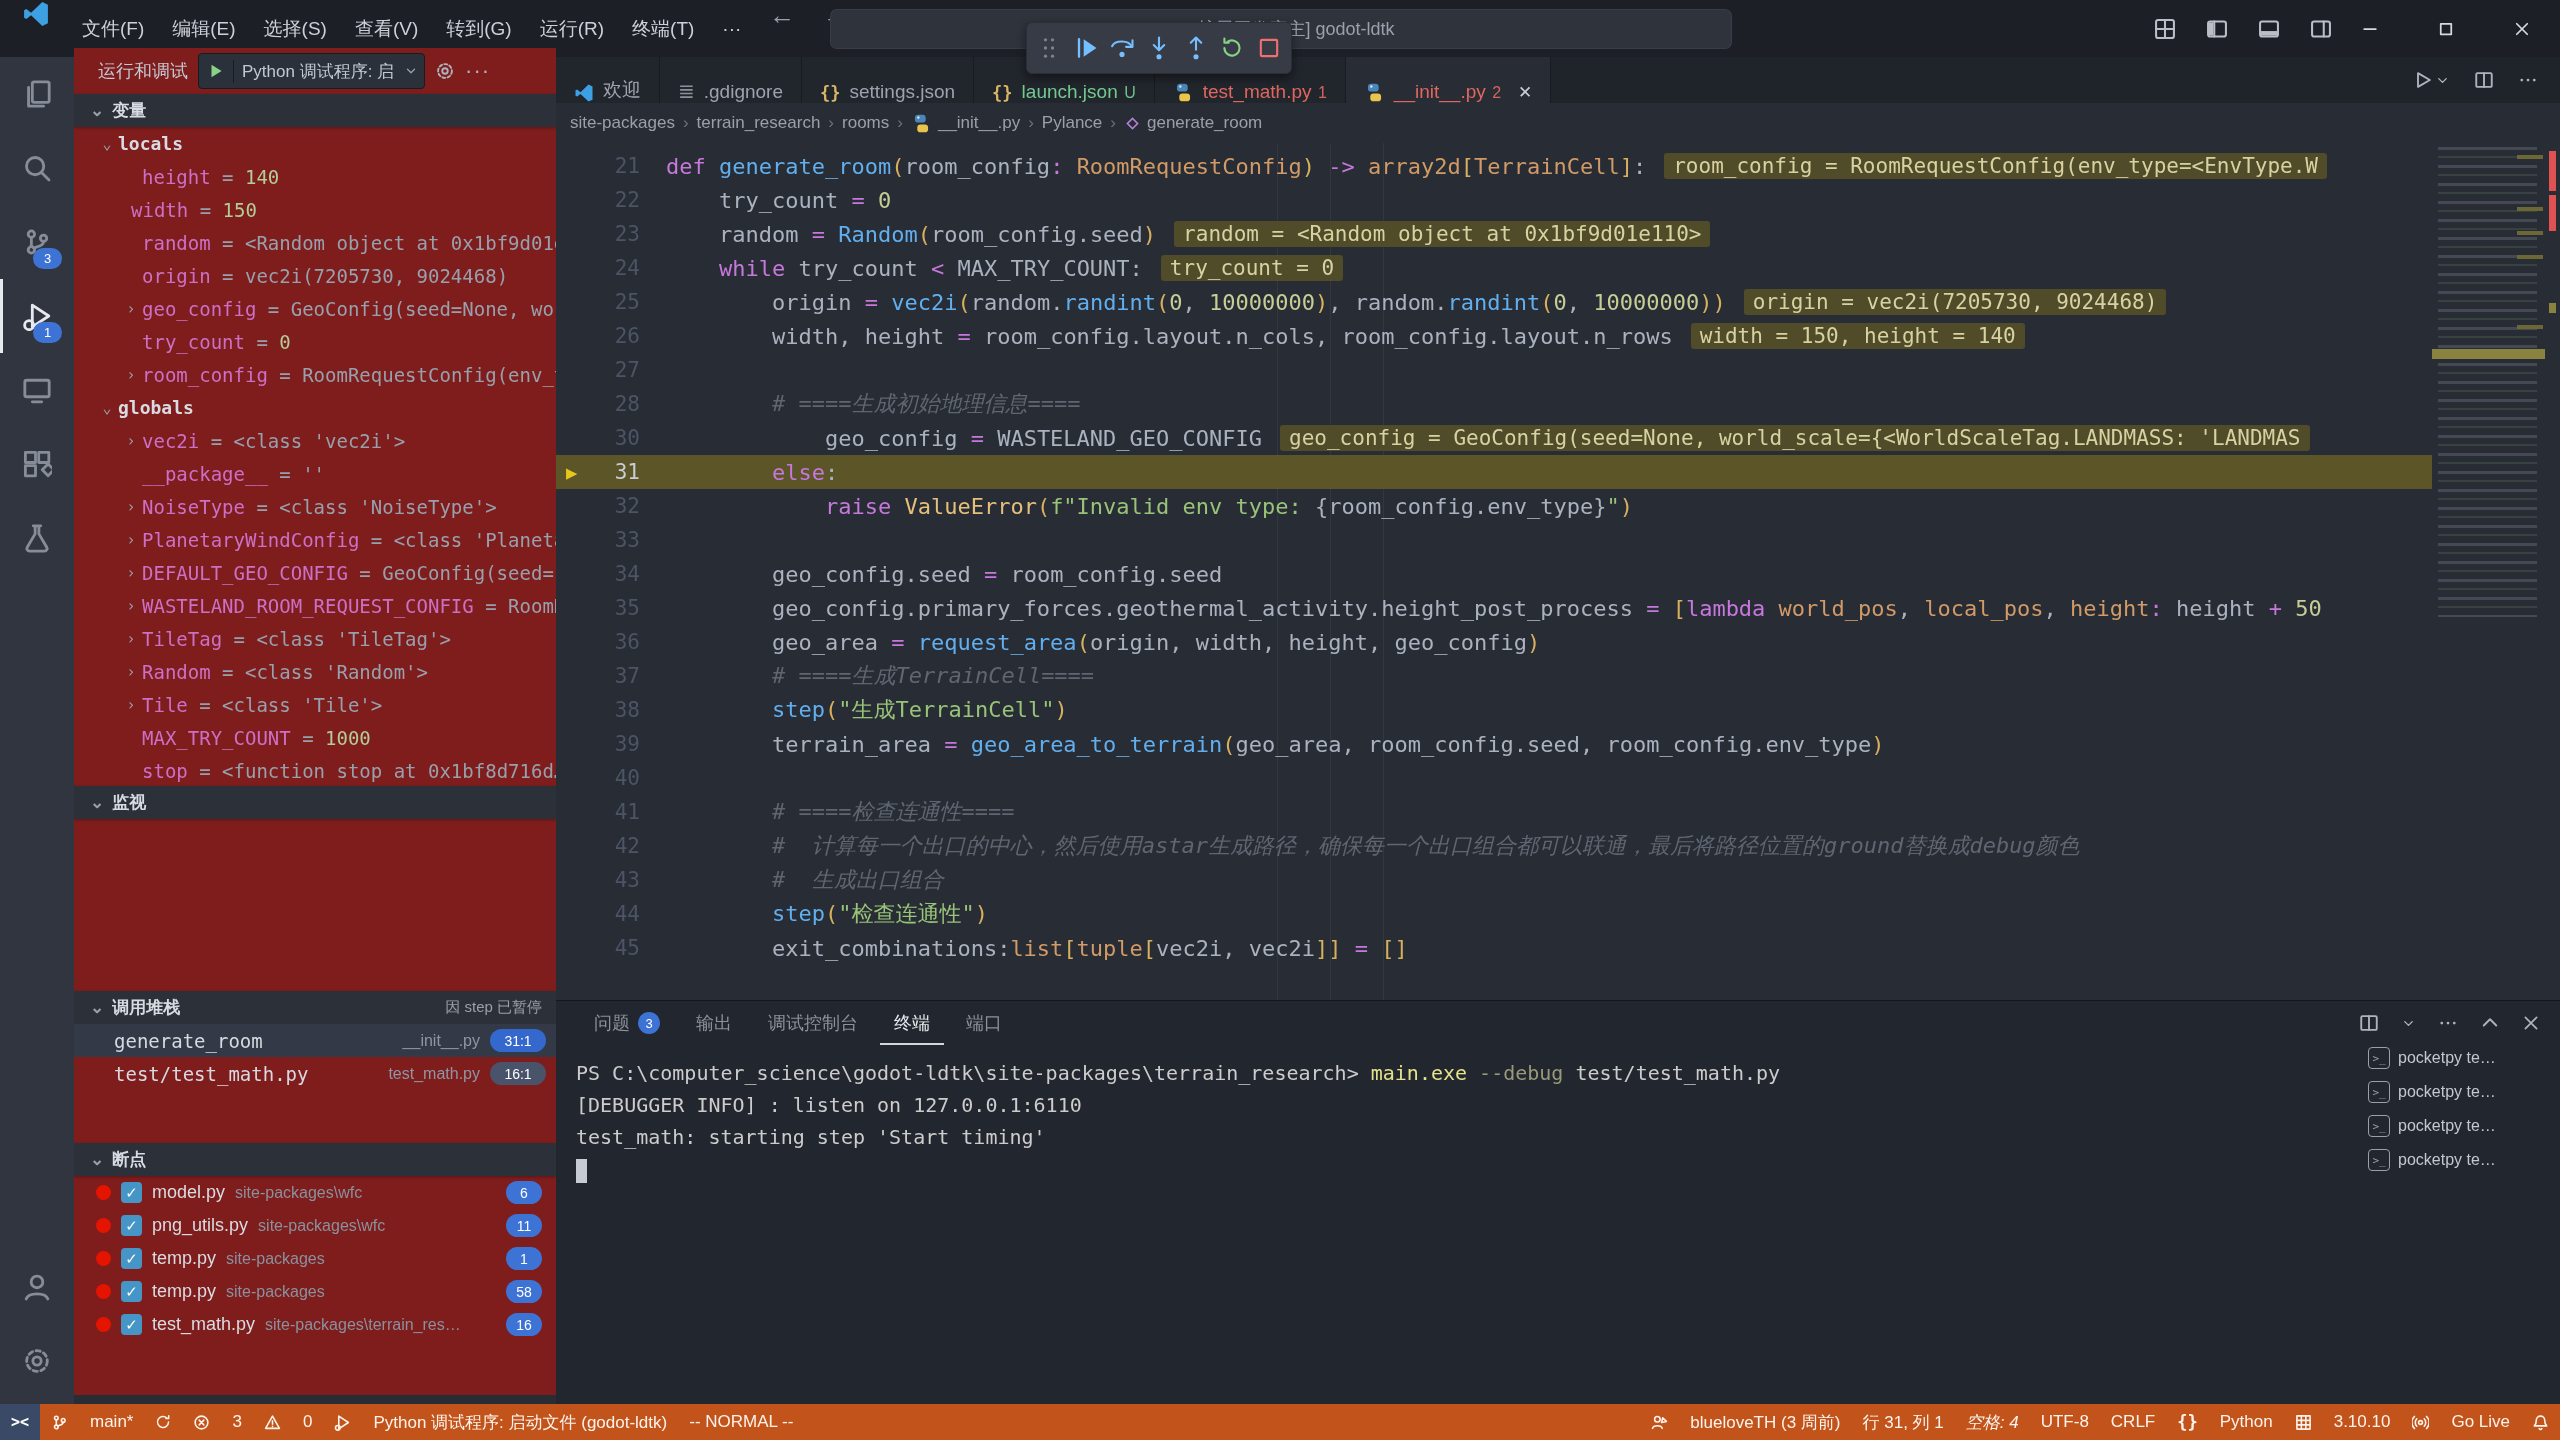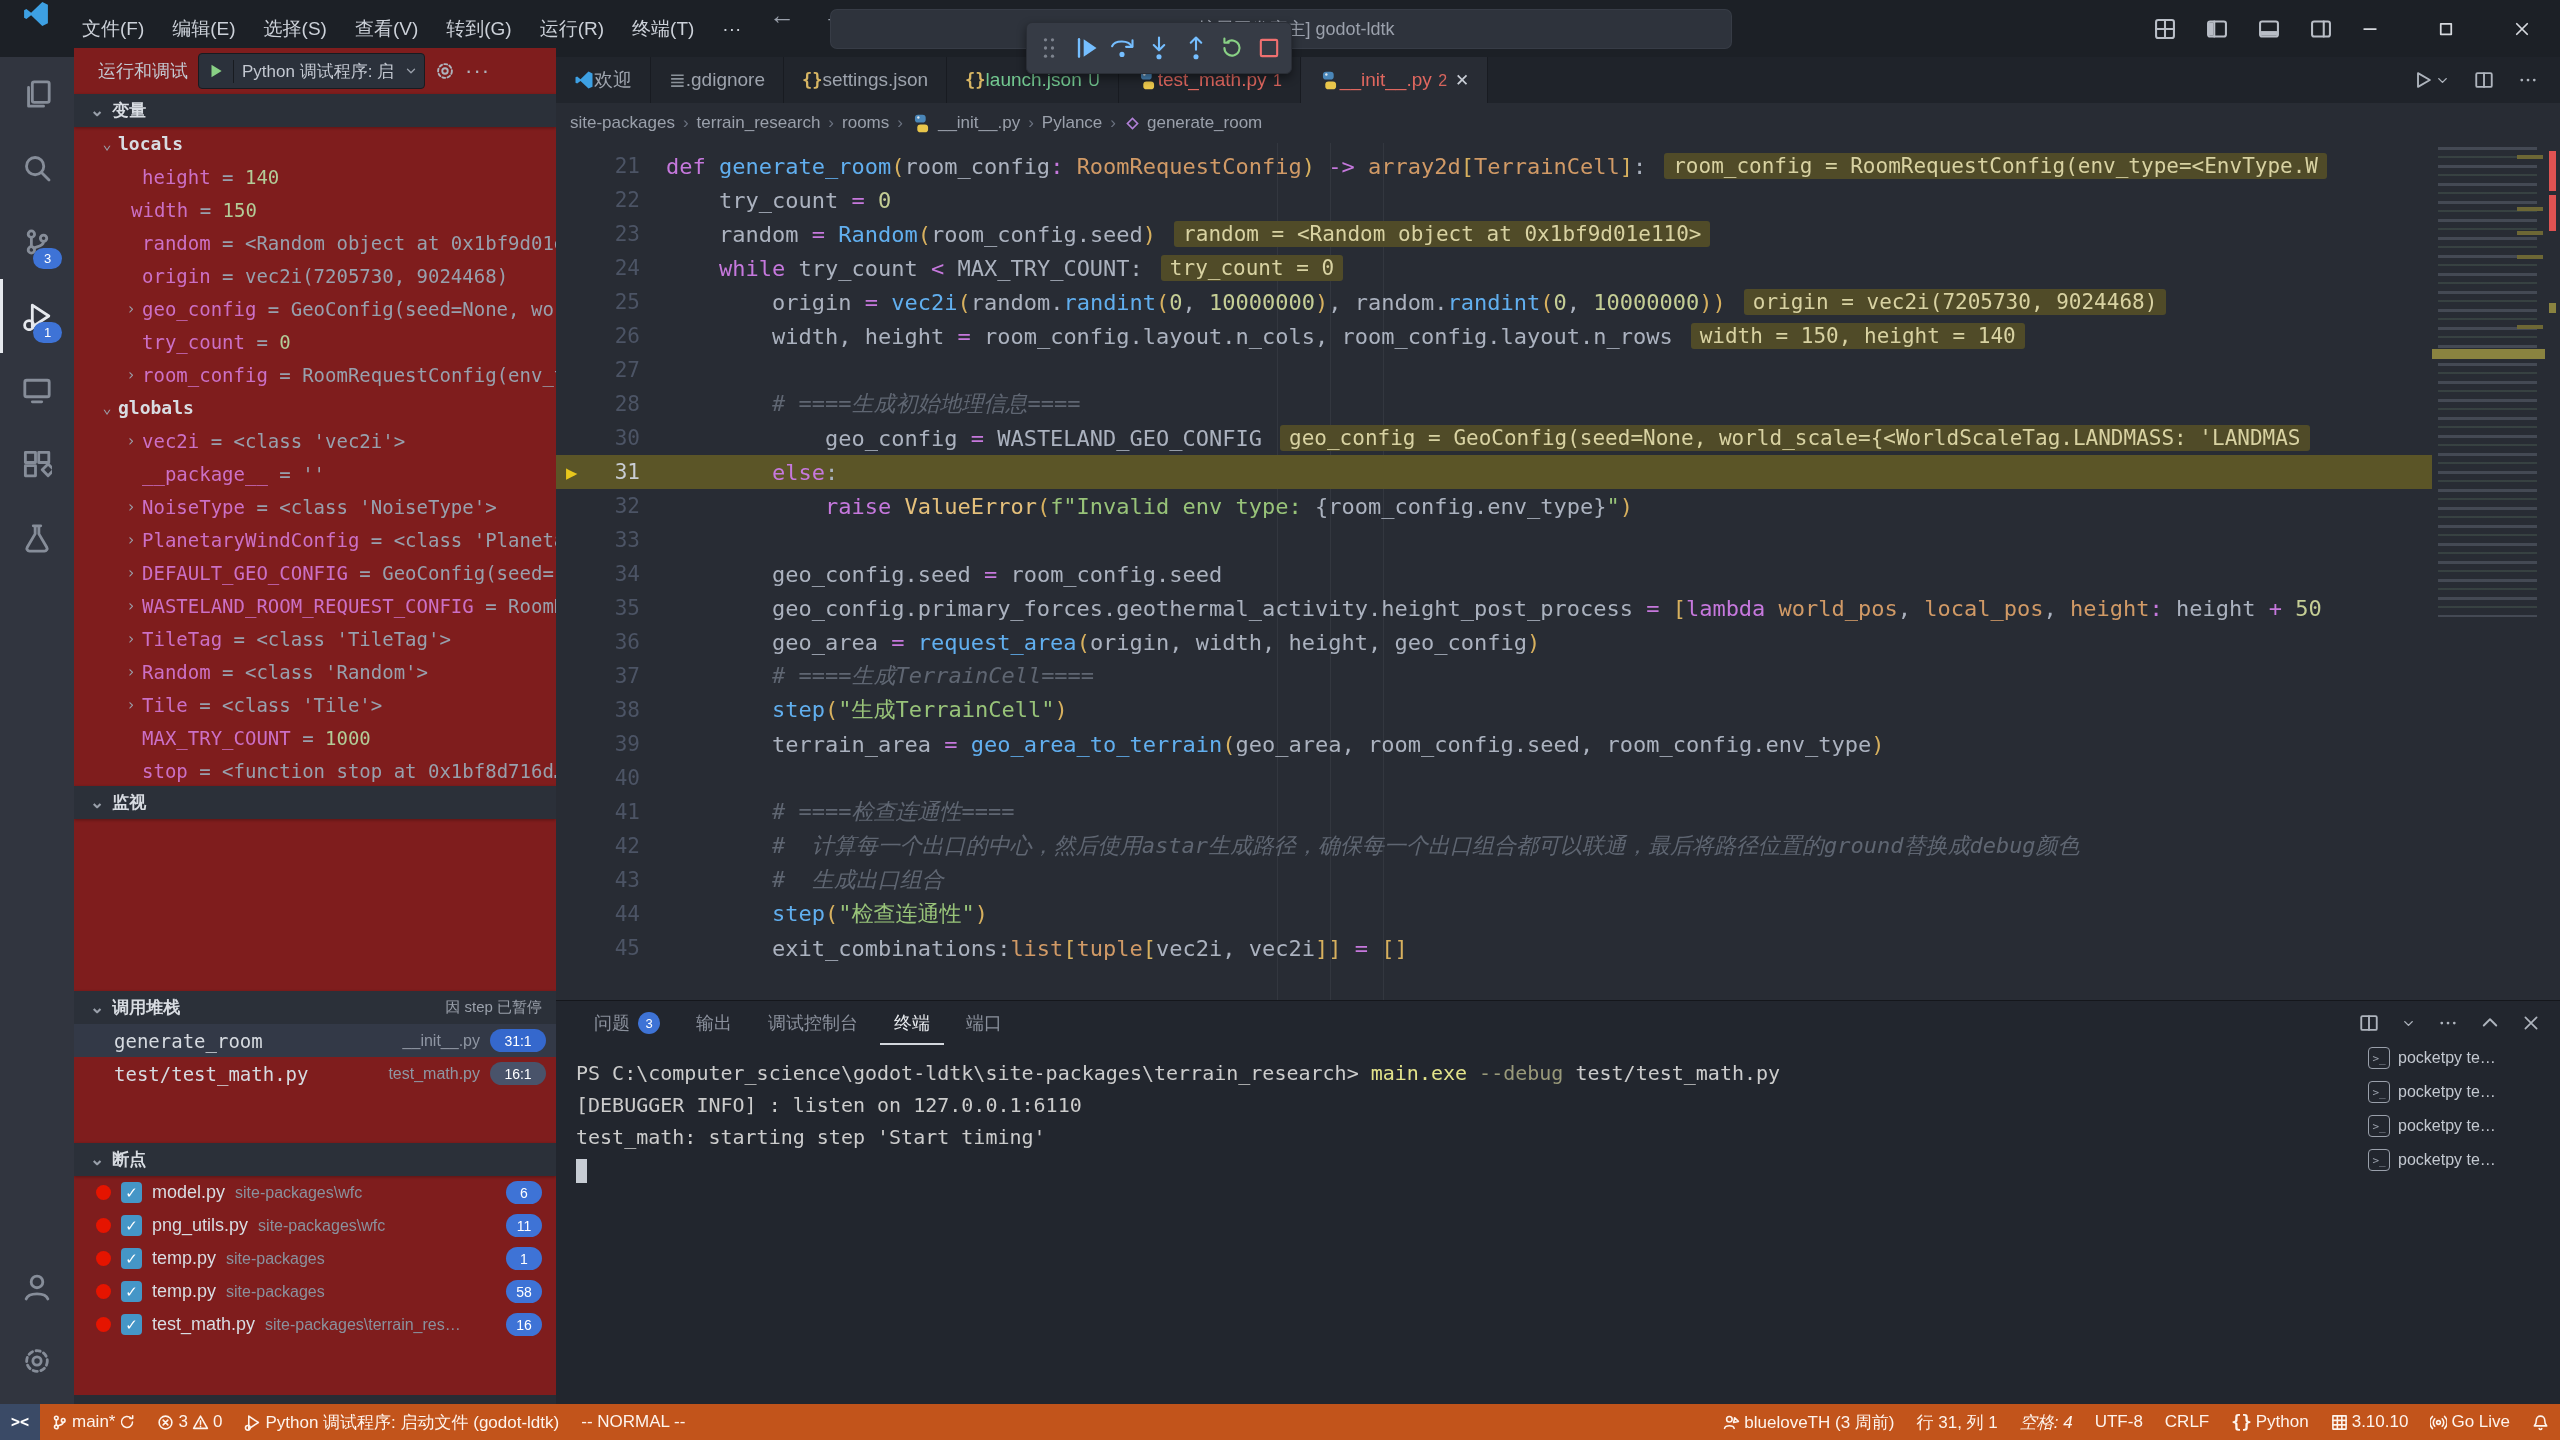--- a/index.html
+++ b/index.html
@@ -61,21 +61,21 @@
   .bp-check{width:21px;height:21px;border-radius:4px;background:#4596c7;color:#fff;font-size:15px;
             display:flex;align-items:center;justify-content:center;flex:none}
   .bp-name{color:#d8dce2;white-space:nowrap}
   .bp-path{color:#8a919d;font-size:16px;white-space:nowrap;overflow:hidden;text-overflow:ellipsis}
   .bp-badge{margin-left:auto;min-width:26px;height:23px;border-radius:12px;background:#3e73d6;color:#fff;
             font-size:14px;display:flex;align-items:center;justify-content:center;padding:0 5px;flex:none}
   #cs-note{margin-left:auto;margin-right:14px;font-weight:normal;font-size:15px;color:#9aa0ab}
 
   
   #tabsrow{left:556px;top:57px;width:2004px;height:46px;background:#1f232a;display:flex;align-items:stretch}
-  .tab{display:flex;align-items:center;padding:0 18px;font-size:19px;background:#21252c;
+  .tab{display:flex;align-items:flex-end;gap:9px;padding:0 18px;font-size:19px;background:#21252c;
        border-right:1px solid #181b21;white-space:nowrap}
   .tab.active{background:#282c34}
   .tab .suffix{font-size:16px;opacity:.95;margin-left:2px}
   .tab .close{color:#c9ced6;font-size:17px;margin-left:8px}
   .braces-ico{color:#d8b664;font-weight:bold;font-size:17px;font-family:"DejaVu Sans Mono",monospace}
   .list-ico{color:#8a9199;font-size:20px}
   #editor-actions{margin-left:auto;display:flex;align-items:center;gap:24px;padding-right:22px;color:#aeb4bd}
   #breadcrumbs{left:556px;top:103px;width:1876px;height:40px;background:#282c34;display:flex;align-items:center;
                padding-left:14px;font-size:17px;color:#9aa0ab;gap:4px;white-space:nowrap}
   .crumb{display:flex;align-items:center;gap:6px}
@@ -112,21 +112,21 @@
   .cursor{display:inline-block;width:11px;height:24px;background:#c7ccd4;vertical-align:middle}
   #term-list{position:absolute;right:6px;top:40px;width:186px}
   .ti-row{height:34px;display:flex;align-items:center;gap:8px;color:#c3c8d0;font-size:16px;white-space:nowrap;overflow:hidden}
   .ti-ico{width:20px;height:20px;border:1.5px solid #9aa0ab;border-radius:4px;color:#9aa0ab;font-size:11px;
           display:flex;align-items:center;justify-content:center;flex:none;font-family:"DejaVu Sans Mono",monospace}
 
   
   #statusbar{left:0;top:1404px;width:2560px;height:36px;background:#c2541b;display:flex;align-items:center;color:#fdf3ec;font-size:17px}
   #remote-tile{width:40px;height:36px;background:#3a4a66;color:#fff;display:flex;align-items:center;justify-content:center;
                font-family:"DejaVu Sans Mono",monospace;font-size:15px;font-weight:bold;flex:none}
-  .sb-item{display:flex;align-items:center;gap:4px;padding:0 11px;height:100%;white-space:nowrap}
+  .sb-item{display:flex;align-items:center;gap:22px;padding:0 11px;height:100%;white-space:nowrap}
   #status-right{margin-left:auto;display:flex;height:100%}
 </style>
 </head>
 <body>
 
 <div id="titlebar" class="abs">
   <span id="vscode-logo">
     <svg width="28" height="28" viewBox="0 0 16 16">
         <path d="M11.6 1.2L5.2 7.3 2.5 5.2l-1.3.6v4.4l1.3.6 2.7-2.1 6.4 6.1 3.2-1.5V2.7z" fill="#3da0e3"></path>
       </svg>

